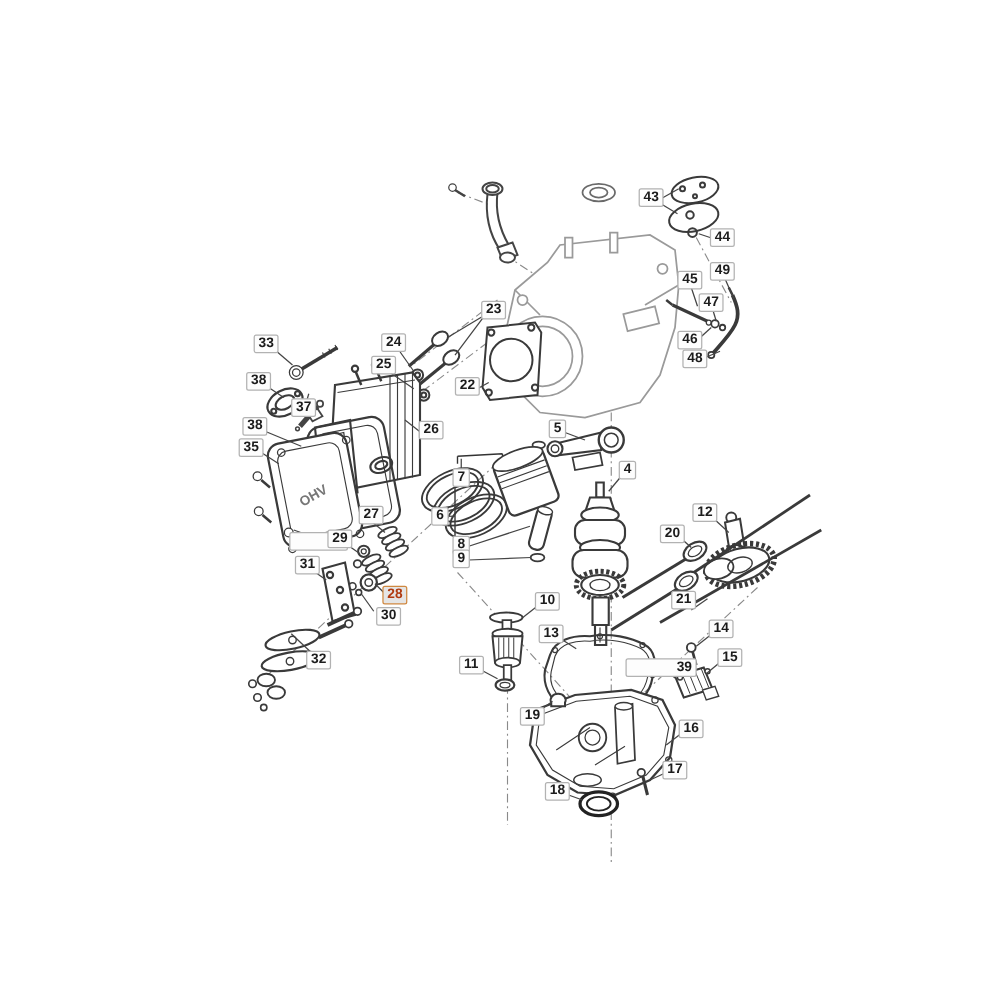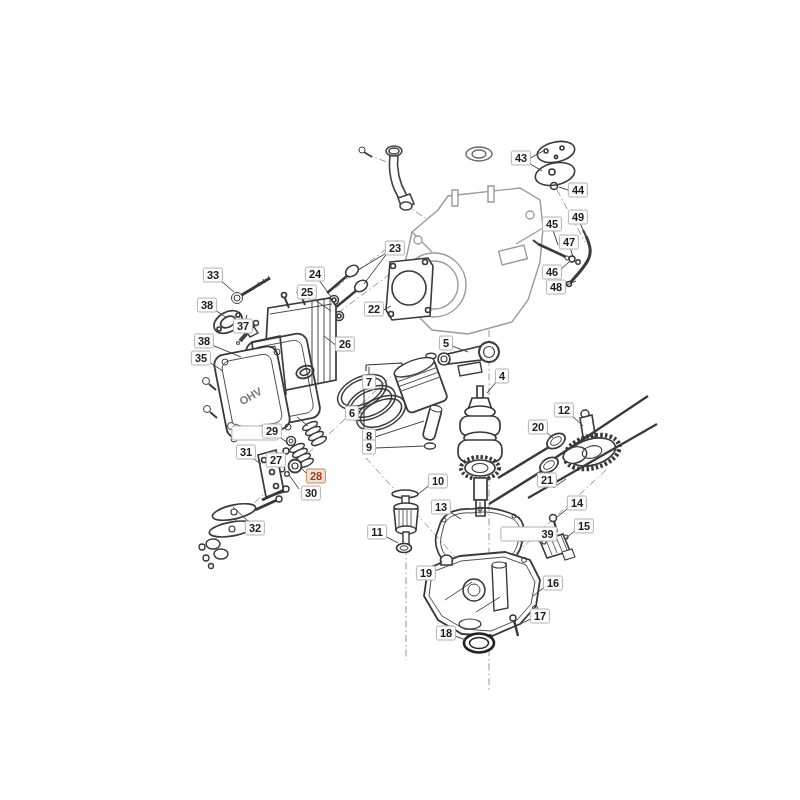--- a/index.html
+++ b/index.html
@@ -392,21 +392,21 @@
 <div id="labels-layer">
       <div class="label" style="left: 213px; top: 275px;">33</div>
       <div class="label" style="left: 207px; top: 305px;">38</div>
       <div class="label" style="left: 243px; top: 309px; margin-top: 17px;">37</div>
       <div class="label" style="left: 204px; top: 341px;">38</div>
       <div class="label" style="left: 201px; top: 358px;">35</div>
       <div class="label" style="left: 255px; top: 433px; padding-left: 30px;">36</div>
       <div class="label" style="left: 246px; top: 452px;">31</div>
       <div class="label" style="left: 255px; top: 528px;">32</div>
       <div class="label" style="left: 272px; top: 431px;">29</div>
-      <div class="label" style="left: 276px; top: 412px; margin-top: 48px;">27</div>
+      <div class="label" style="left: 297px; top: 412px;">27</div>
       <div class="label" style="left: 316px; top: 476px; background: #e5e5e5; color: rgb(176, 58, 16); border-color: rgb(207, 136, 64);">28</div>
       <div class="label" style="left: 311px; top: 493px; text-align: center;">30</div>
       <div class="label" style="left: 315px; top: 274px;">24</div>
       <div class="label" style="left: 307px; top: 292px;">25</div>
       <div class="label" style="left: 395px; top: 248px;">23</div>
       <div class="label" style="left: 374px; top: 309px;">22</div>
       <div class="label" style="left: 345px; top: 344px;">26</div>
       <div class="label" style="left: 446px; top: 343px;">5</div>
       <div class="label" style="left: 502px; top: 376px;">4</div>
       <div class="label" style="left: 369px; top: 382px;">7</div>

